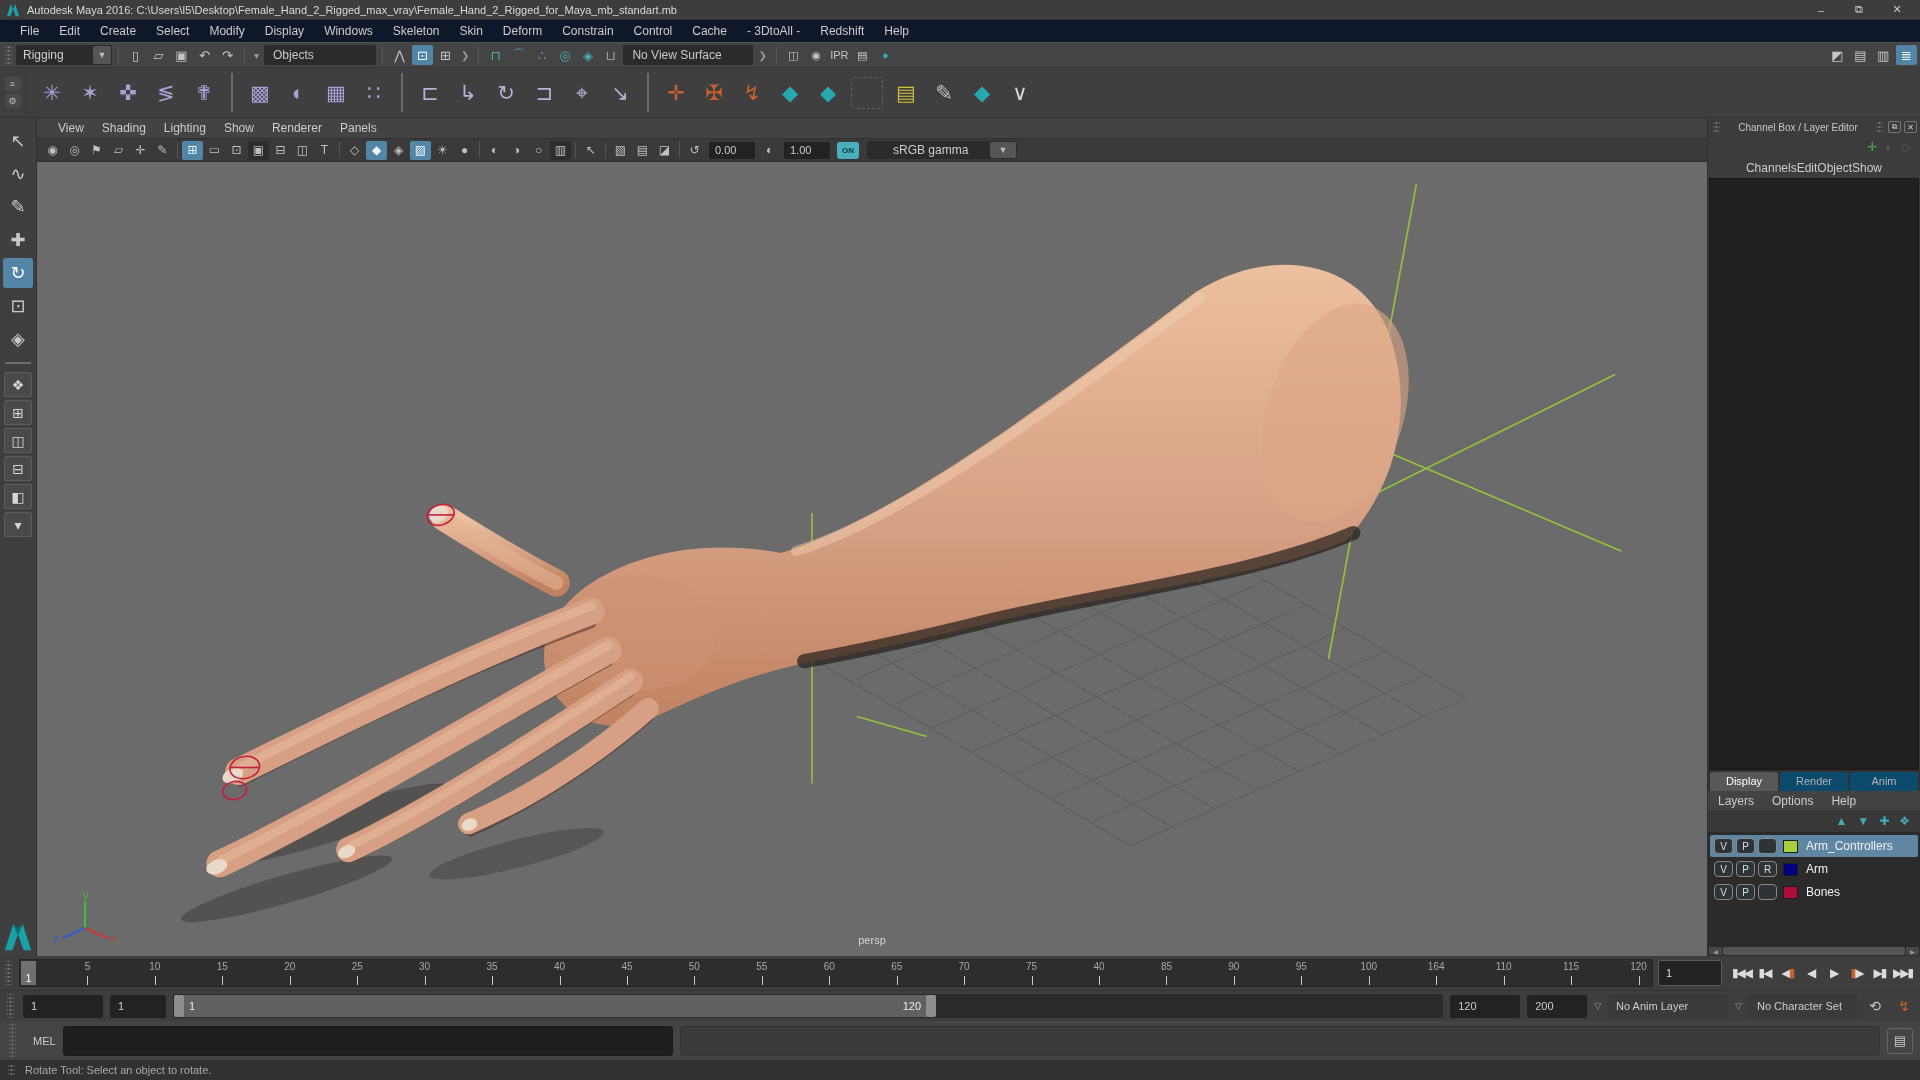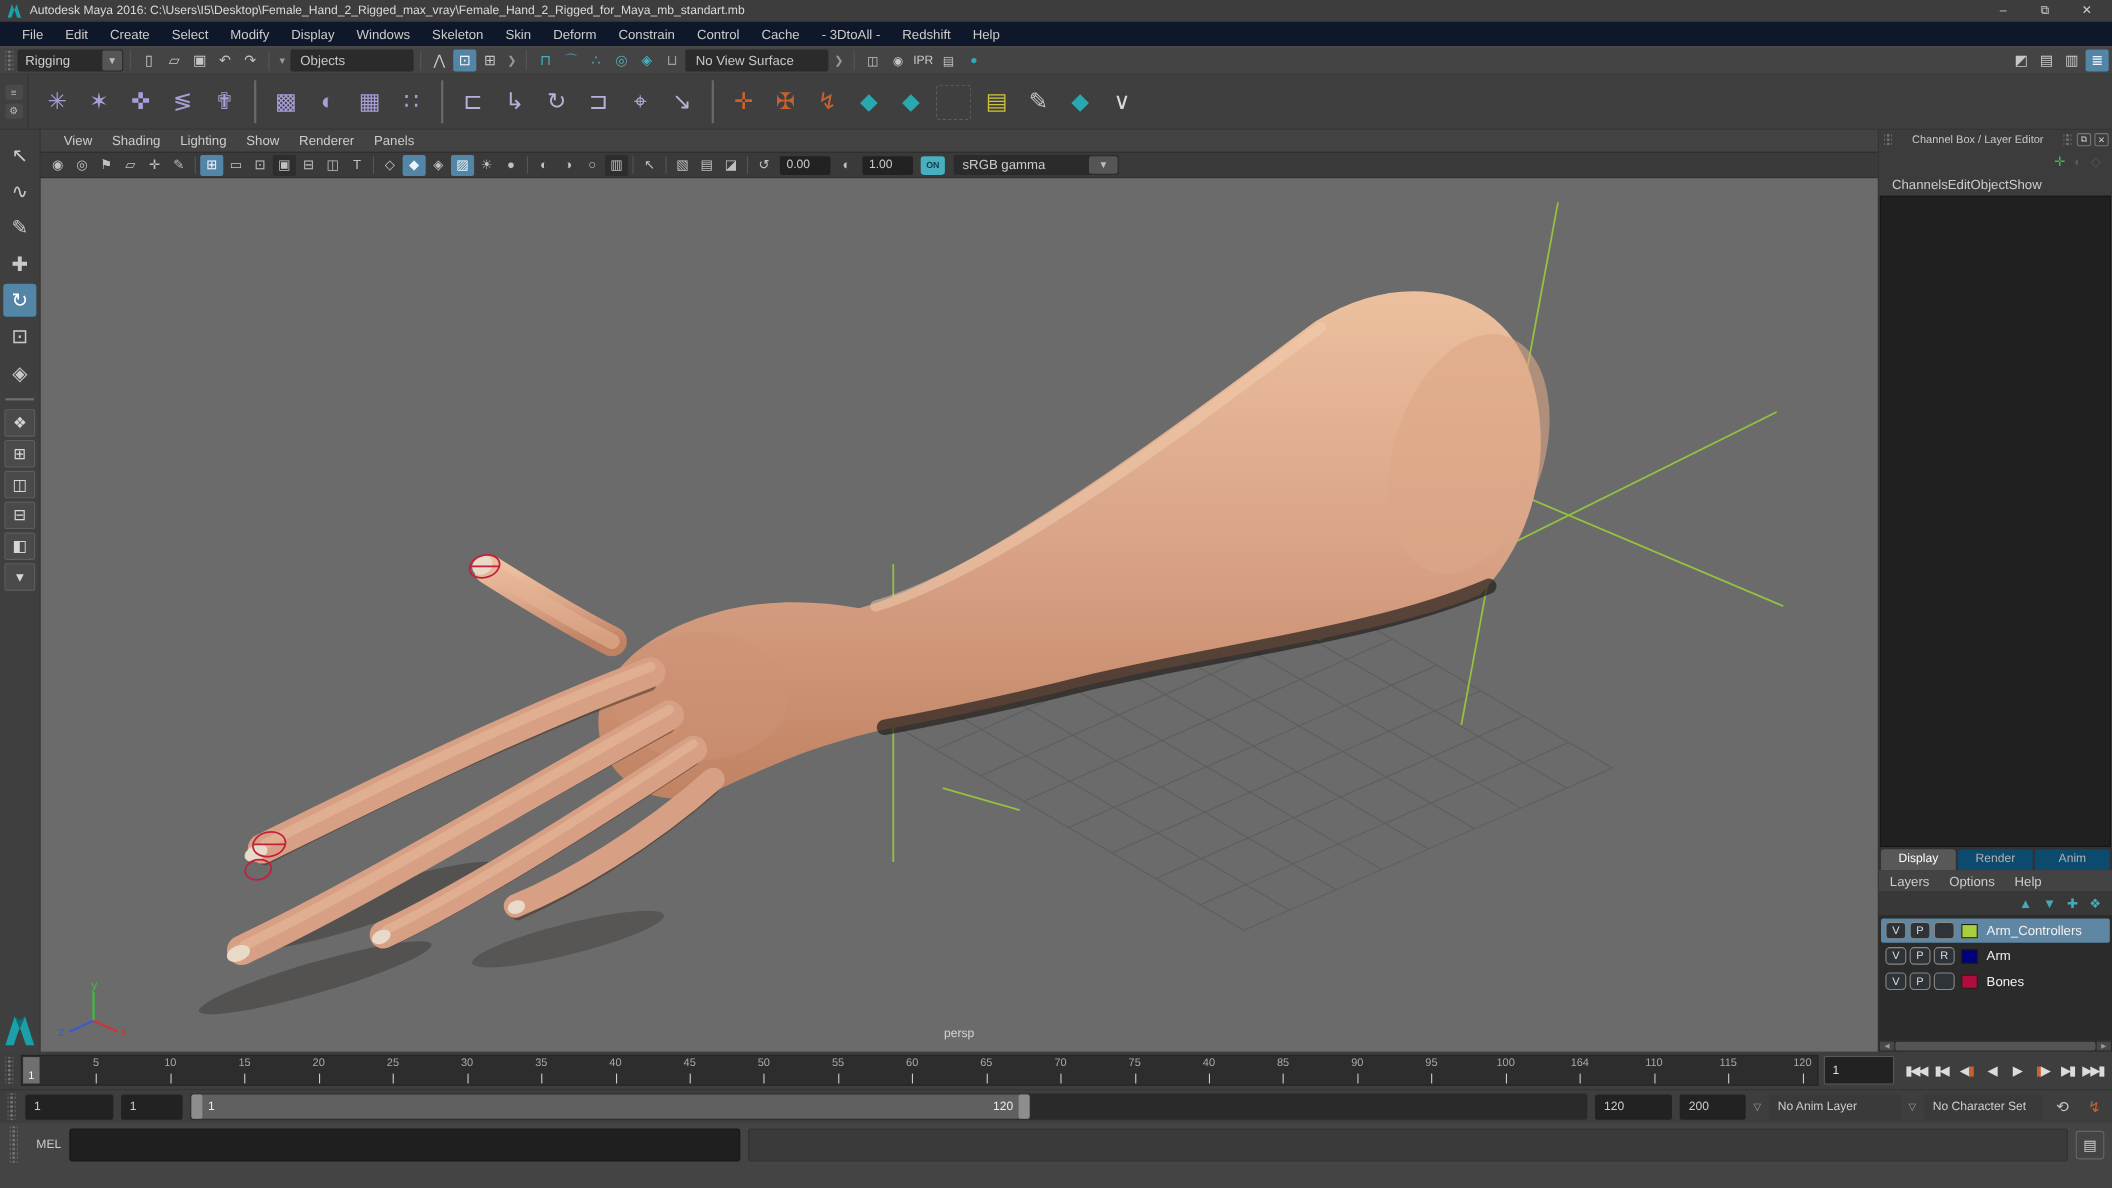--- a/index.html
+++ b/index.html
@@ -58,35 +58,35 @@
   
   .viewport{flex:1;display:flex;flex-direction:column;background:#434343;border-left:1px solid #303030;border-right:1px solid #303030;}
   .panel-menubar{height:20px;display:flex;align-items:center;padding-left:12px;background:#434343;}
   .panel-menu-item{padding:1px 9px;color:#ccc;}
   .vp-toolbar{height:24px;background:#3a3a3a;display:flex;align-items:center;padding:0 5px;gap:1px;border-top:1px solid #2f2f2f;border-bottom:1px solid #2f2f2f;}
   .vp-icon{width:21px;height:19px;display:flex;align-items:center;justify-content:center;font-size:12px;color:#c0c0c0;border-radius:2px;flex:0 0 auto;}
   .vp-icon.active{background:#5285a6;color:#eef5f9;}
   .vp-icon.dark{background:#2d2d2d;}
   .vp-field{width:46px;height:17px;background:#222;border-radius:2px;color:#ccc;font-size:11px;display:flex;align-items:center;padding:0 6px;margin:0 3px;}
   .gamma-on{width:22px;height:17px;background:#49aebd;color:#0b3c43;font-size:8px;font-weight:bold;border-radius:3px;display:flex;align-items:center;justify-content:center;margin:0 3px;}
-  .srgb-select{width:150px;height:18px;background:#2b2b2b;border-radius:2px;display:flex;align-items:center;justify-content:space-between;padding-left:8px;color:#ccc;margin-left:4px;}
+  .srgb-select{width:150px;height:18px;background:#2b2b2b;border-radius:2px;display:flex;align-items:center;justify-content:space-between;padding-left:26px;color:#ccc;margin-left:4px;}
   .srgb-arrow{width:26px;height:16px;background:#555;border-radius:2px;display:flex;align-items:center;justify-content:center;font-size:9px;margin:1px;color:#bbb;}
   .scene{flex:1;position:relative;background:#6b6b6b;overflow:hidden;}
   .scene svg.world{position:absolute;inset:0;width:100%;height:100%;}
   .persp-label{position:absolute;bottom:10px;left:50%;transform:translateX(-50%);color:#d4d4d4;font-size:11px;}
   .axis-gizmo{position:absolute;left:10px;bottom:8px;}
 
   
   .right-panel{width:212px;background:#3c3c3c;display:flex;flex-direction:column;}
   .rp-header{height:18px;display:flex;align-items:center;gap:3px;padding:1px 3px;}
   .rp-title{flex:1;text-align:center;font-size:10px;color:#c8c8c8;white-space:nowrap;}
   .rp-wbtn{width:13px;height:12px;border:1px solid #777;border-radius:2px;color:#ccc;font-size:8px;display:flex;align-items:center;justify-content:center;}
   .rp-gizmo-row{height:22px;display:flex;justify-content:flex-end;align-items:center;gap:8px;padding:0 10px;}
   .rp-gizmo-row span{font-size:12px;}
-  .rp-menus{height:20px;display:flex;justify-content:flex-start;align-items:center;padding:0 12px;}
+  .rp-menus{height:20px;display:flex;justify-content:center;align-items:center;padding:0 12px;}
   .rp-menus span{color:#ccc;}
   .channels-empty{flex:1;background:#202020;border:1px solid #161616;margin:0 1px;}
   .rp-tabs{height:21px;display:flex;background:#323232;gap:2px;padding:2px 2px 0 2px;}
   .rp-tab{flex:1;text-align:center;font-size:11px;line-height:19px;color:#b2b2b2;background:#0c4a6e;border-radius:3px 3px 0 0;}
   .rp-tab.active{background:#585858;color:#fff;}
   .layer-menus{height:19px;display:flex;align-items:center;gap:18px;padding:0 10px;background:#434343;}
   .layer-tools{height:22px;display:flex;justify-content:flex-end;align-items:center;gap:10px;padding:0 10px;background:#383838;}
   .layer-tools span{color:#45aab8;font-size:12px;}
   .layers{background:#2b2b2b;padding:2px 0;}
   .layer-row{height:22px;display:flex;align-items:center;gap:3px;padding:0 4px;margin:1px 2px;border-radius:2px;}
@@ -670,14 +670,18 @@
   </div>
 
   <div class="mel-row">
     <span class="grip"></span>
     <span class="mel-label">MEL</span>
     <input class="mel-input" value="" style="">
     <div class="mel-result"></div>
     <span class="script-editor-btn">▤</span>
   </div>
 
+  <div class="help-row">
+    <span class="grip"></span>
+    <span class="help-text">Rotate Tool: Select an object to rotate.</span>
+  </div>
 
 </div>
 
 </body></html>

